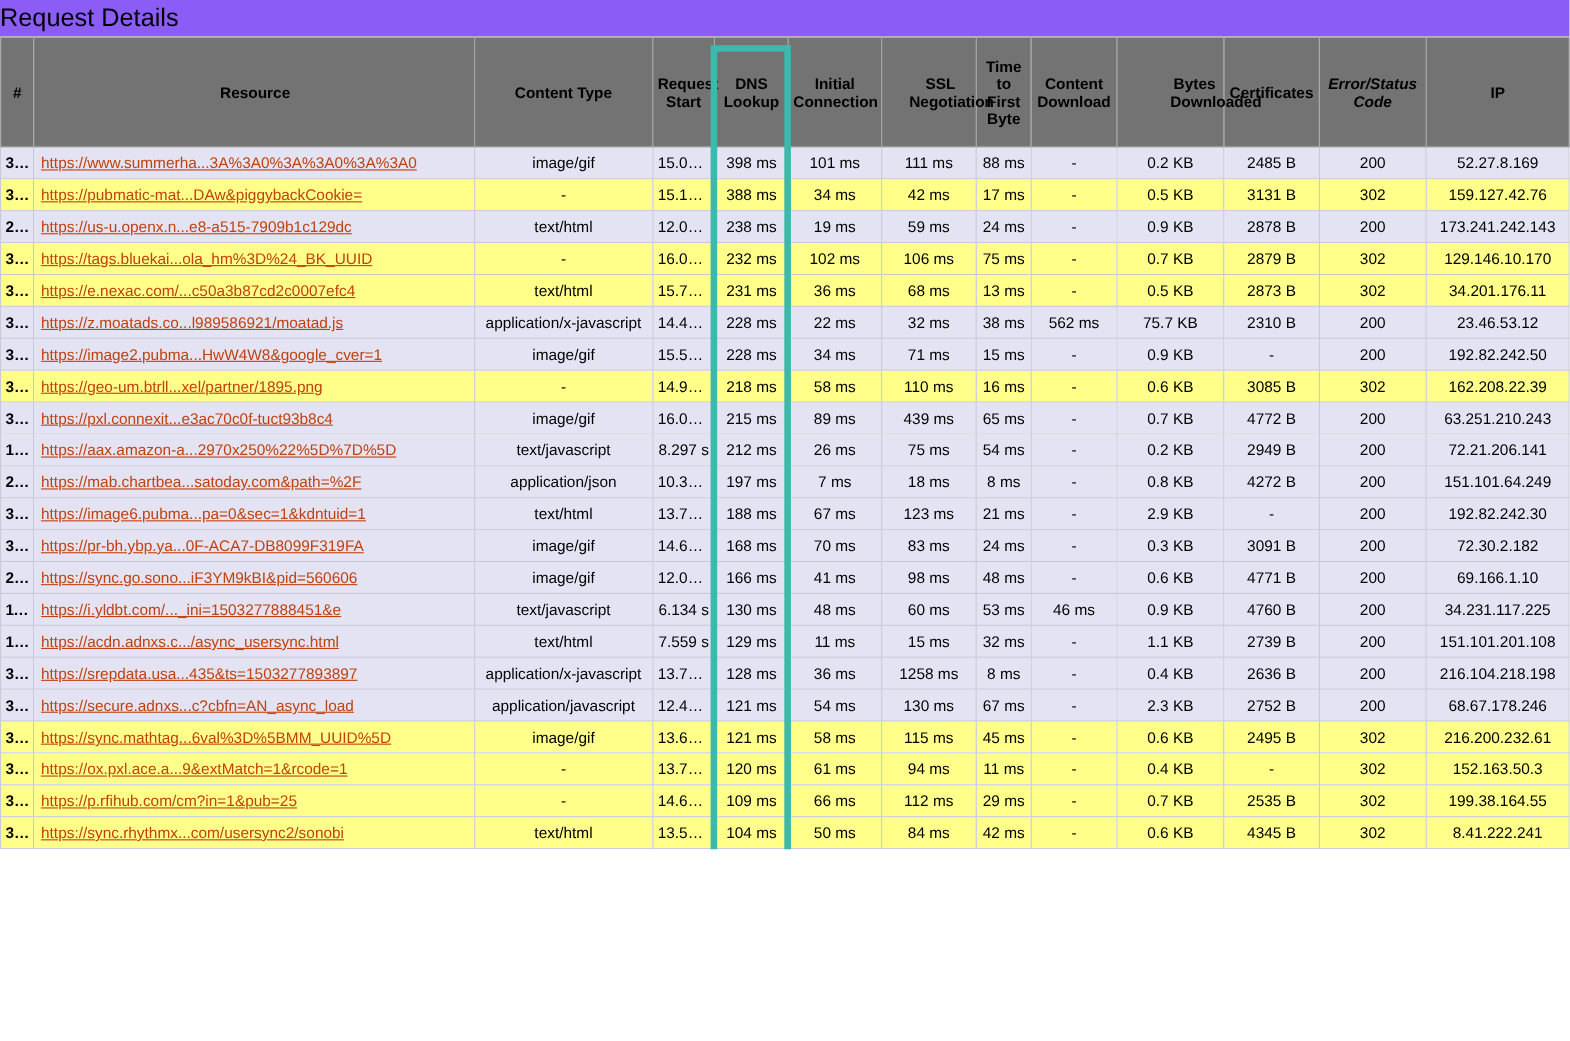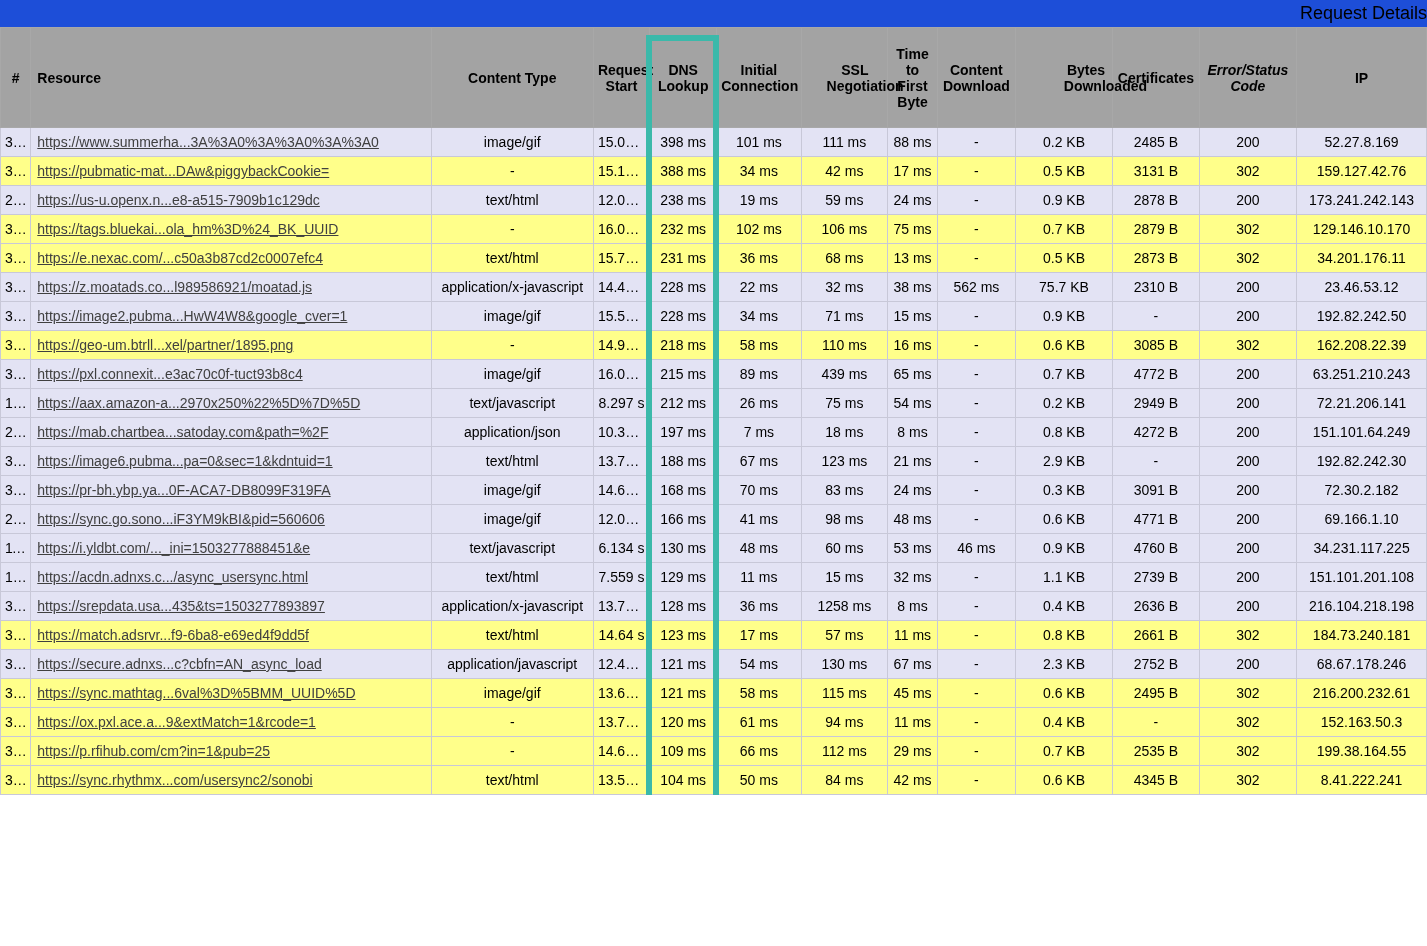--- a/index.html
+++ b/index.html
@@ -4,52 +4,52 @@
 <style>
   * { box-sizing: border-box; }
   body {
     margin: 0;
     font-family: Arial, Helvetica, sans-serif;
     font-size: 14px;
     color: #000;
     background: #fff;
   }
   .title {
-    text-align: right;
-    font-size: 18px;
+    text-align: left;
+    font-size: 23px;
     padding: 3px 0;
-    background: #1d4ed8;
+    background: #8b5cf6;
   }
   table {
     border-collapse: collapse;
     width: 100%;
     table-layout: fixed;
   }
   th {
-    background: #a3a3a3;
+    background: #737373;
     font-weight: bold;
     border: 1px solid #a8a8a8;
     padding: 6px 4px;
     text-align: center;
     vertical-align: middle;
     height: 100px;
   }
   td {
     border: 1px solid #c8c8d8;
     padding: 6px 4px;
     text-align: center;
     vertical-align: middle;
     height: 28px;
     white-space: nowrap;
     overflow: hidden;
     text-overflow: ellipsis;
   }
-  td.idx { text-align: left; padding-right: 6px; font-weight: normal; }
+  td.idx { text-align: left; padding-right: 6px; font-weight: bold; }
   td.resource { text-align: left; padding-left: 6px; }
-  td.resource a { color: #404040; text-decoration: underline; }
+  td.resource a { color: #c2410c; text-decoration: underline; }
   tr.lavender td { background: #e3e3f4; }
   tr.yellow td { background: #ffff8a; }
   .dns-highlight-box {
     position: absolute;
     border: 6px solid #3bb9aa;
     pointer-events: none;
     z-index: 10;
   }
   .col-idx { width: 28px; }
   .col-res { width: 370px; }
@@ -57,21 +57,21 @@
   .col-rs  { width: 52px; }
   .col-dns { width: 62px; }
   .col-ic  { width: 78px; }
   .col-ssl { width: 80px; padding-left: 25px; }
   .col-ttfb{ width: 46px; }
   .col-cd  { width: 72px; }
   .col-bd  { width: 90px; padding-left: 48px; }
   .col-cert{ width: 80px; }
   .col-es  { width: 90px; font-style: italic; }
   .col-ip  { width: 120px; }
-  th.col-res { text-align: left; padding-left: 6px; }
+  th.col-res { text-align: center; padding-left: 6px; }
 </style>
 </head>
 <body>
 
 <div class="title">Request Details</div>
 
 <div style="position:relative;">
 <table>
   <colgroup>
     <col class="col-idx">
@@ -354,35 +354,20 @@
           <td>128 ms</td>
           <td>36 ms</td>
           <td>1258 ms</td>
           <td>8 ms</td>
           <td>-</td>
           <td>0.4 KB</td>
           <td>2636 B</td>
           <td>200</td>
           <td>216.104.218.198</td>
         </tr>
-        <tr class="yellow">
-          <td class="idx">333</td>
-          <td class="resource"><a href="#">https://match.adsrvr...f9-6ba8-e69ed4f9dd5f</a></td>
-          <td>text/html</td>
-          <td>14.64 s</td>
-          <td>123 ms</td>
-          <td>17 ms</td>
-          <td>57 ms</td>
-          <td>11 ms</td>
-          <td>-</td>
-          <td>0.8 KB</td>
-          <td>2661 B</td>
-          <td>302</td>
-          <td>184.73.240.181</td>
-        </tr>
         <tr class="lavender">
           <td class="idx">300</td>
           <td class="resource"><a href="#">https://secure.adnxs...c?cbfn=AN_async_load</a></td>
           <td>application/javascript</td>
           <td>12.424 s</td>
           <td>121 ms</td>
           <td>54 ms</td>
           <td>130 ms</td>
           <td>67 ms</td>
           <td>-</td>

